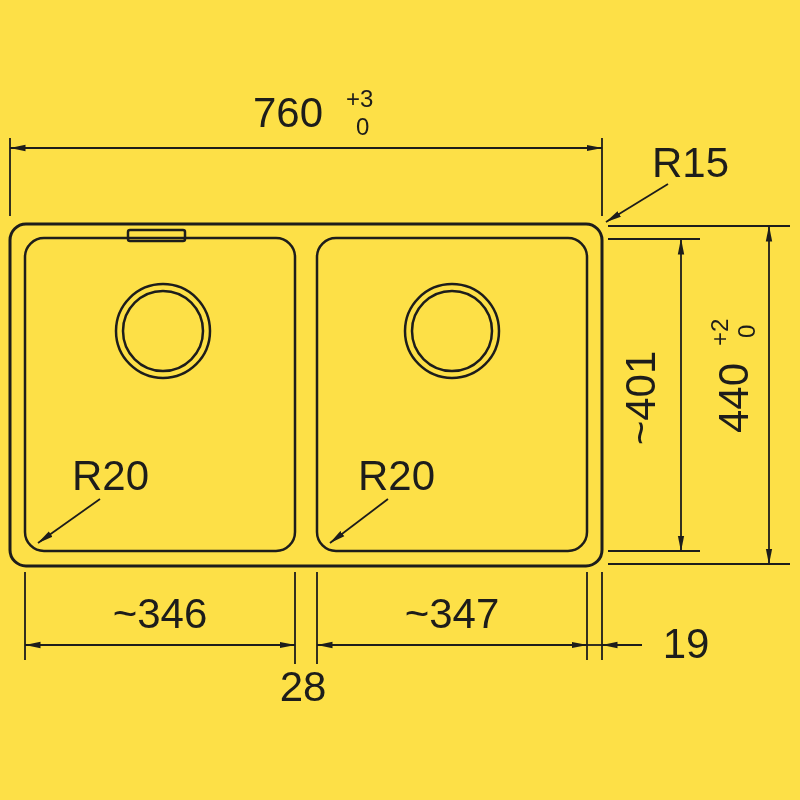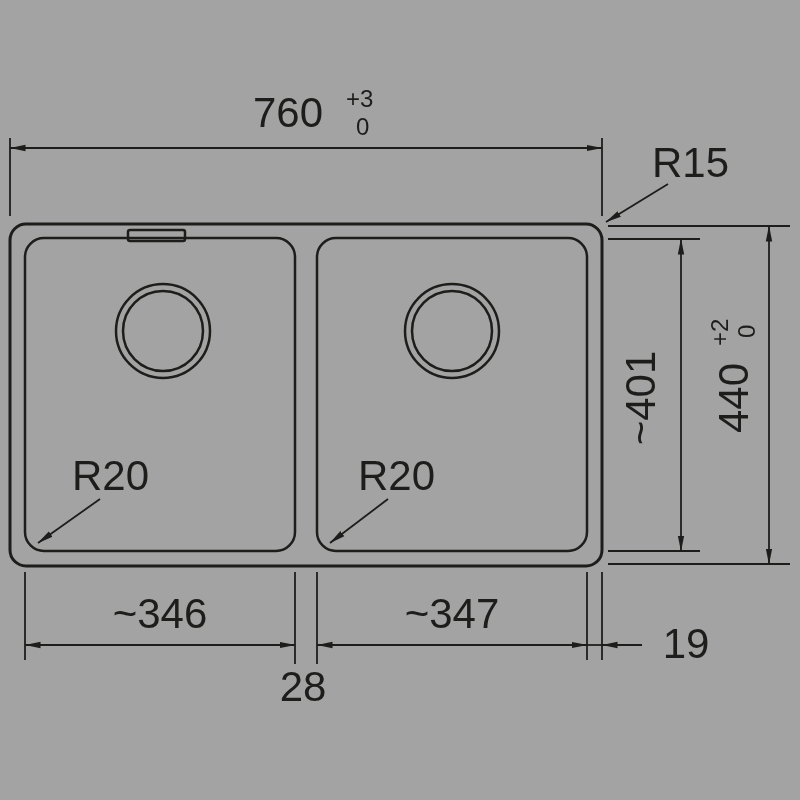--- a/index.html
+++ b/index.html
@@ -3,21 +3,21 @@
 <meta charset="utf-8">
 <style>
   html, body {
     margin: 0;
     padding: 0;
     background: #ffffff;
   }
   .canvas {
     width: 800px;
     height: 800px;
-    background: #a3a3a3;
+    background: #fde047;
     position: relative;
     overflow: hidden;
   }
   svg {
     display: block;
   }
   .outline-thick {
     fill: none;
     stroke: #1d1d1b;
     stroke-width: 3;

